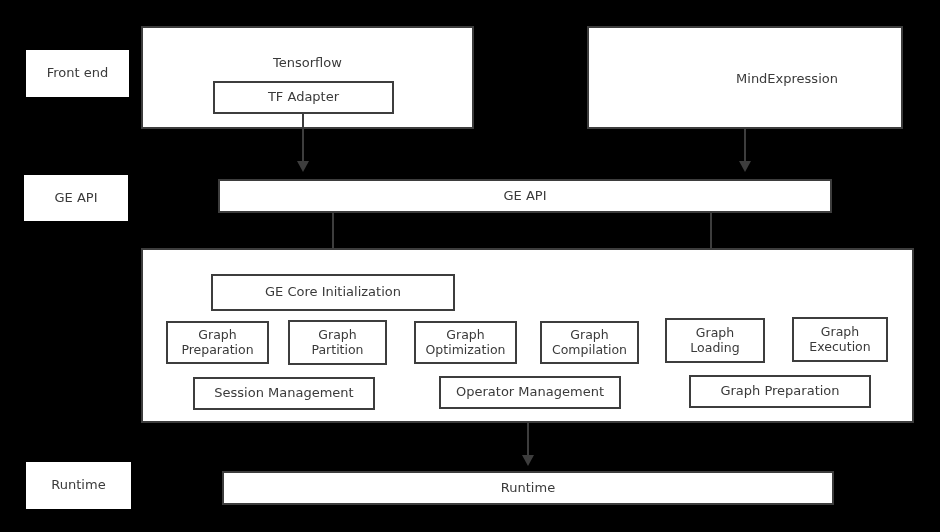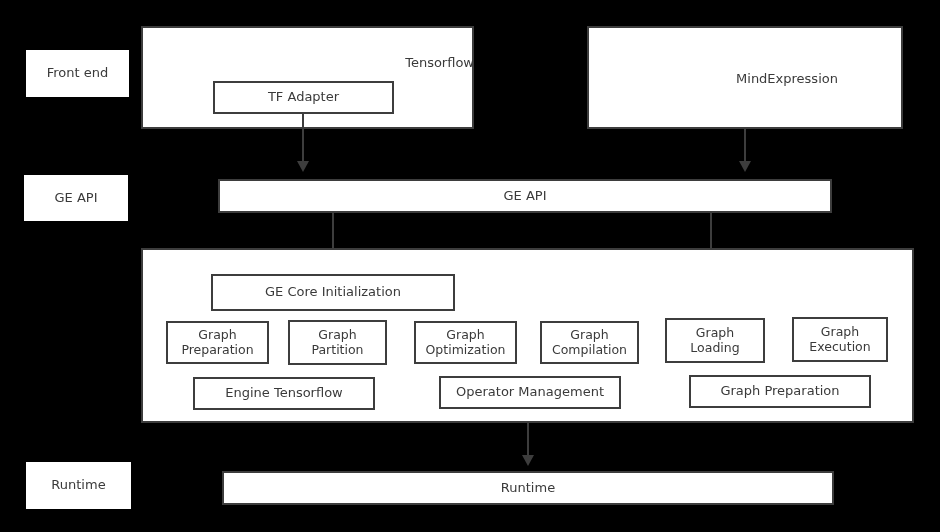--- a/index.html
+++ b/index.html
@@ -80,21 +80,21 @@
 <div id="canvas">
 
   <div class="box tier-label" style="left:26px; top:50px; width:103px; height:47px;">Front end</div>
 
   <div class="box tier-label" style="left:24px; top:175px; width:104px; height:46px;">GE API</div>
 
 
   <div class="box tier-label" style="left:26px; top:462px; width:105px; height:47px;">Runtime</div>
 
   <div class="group-box" style="left:141px; top:26px; width:333px; height:103px;"></div>
-  <div class="group-title" style="left:141px; top:55px; width:333px;text-align:right;">Tensorflow</div>
+  <div class="group-title" style="left:141px; top:55px; width:333px;">Tensorflow</div>
   <div class="box bordered init-cell" style="left:213px; top:81px; width:181px; height:33px;">TF Adapter</div>
 
   <div class="group-box" style="left:587px; top:26px; width:316px; height:103px;"></div>
   <div class="group-title" style="left:587px; top:71px; width:316px;padding-left:42px;">MindExpression</div>
 
   <div class="conn-line" style="left:302px; top:113px; height:53px;"></div>
   <div class="conn-head" style="left:297px; top:161px;"></div>
 
   <div class="conn-line" style="left:744px; top:129px; height:37px;"></div>
   <div class="conn-head" style="left:739px; top:161px;"></div>
@@ -123,21 +123,21 @@
 
   <div class="box bordered cell" style="left:540px; top:321px; width:99px; height:43px;">Graph
 Compilation</div>
 
   <div class="box bordered cell" style="left:665px; top:318px; width:100px; height:45px;">Graph
 Loading</div>
 
   <div class="box bordered cell" style="left:792px; top:317px; width:96px; height:45px;">Graph
 Execution</div>
 
-  <div class="box bordered mgmt-cell" style="left:193px; top:377px; width:182px; height:33px;">Engine Tensorflow</div>
+  <div class="box bordered mgmt-cell" style="left:193px; top:377px; width:182px; height:33px;">Session Management</div>
 
   <div class="box bordered mgmt-cell" style="left:439px; top:376px; width:182px; height:33px;">Operator Management</div>
 
   <div class="box bordered mgmt-cell" style="left:689px; top:375px; width:182px; height:33px;">Graph Preparation</div>
 
   <div class="conn-line" style="left:527px; top:423px; height:38px;"></div>
   <div class="conn-head" style="left:522px; top:455px;"></div>
 
   <div class="box bordered bar-label" style="left:222px; top:471px; width:612px; height:34px;">Runtime</div>
 

